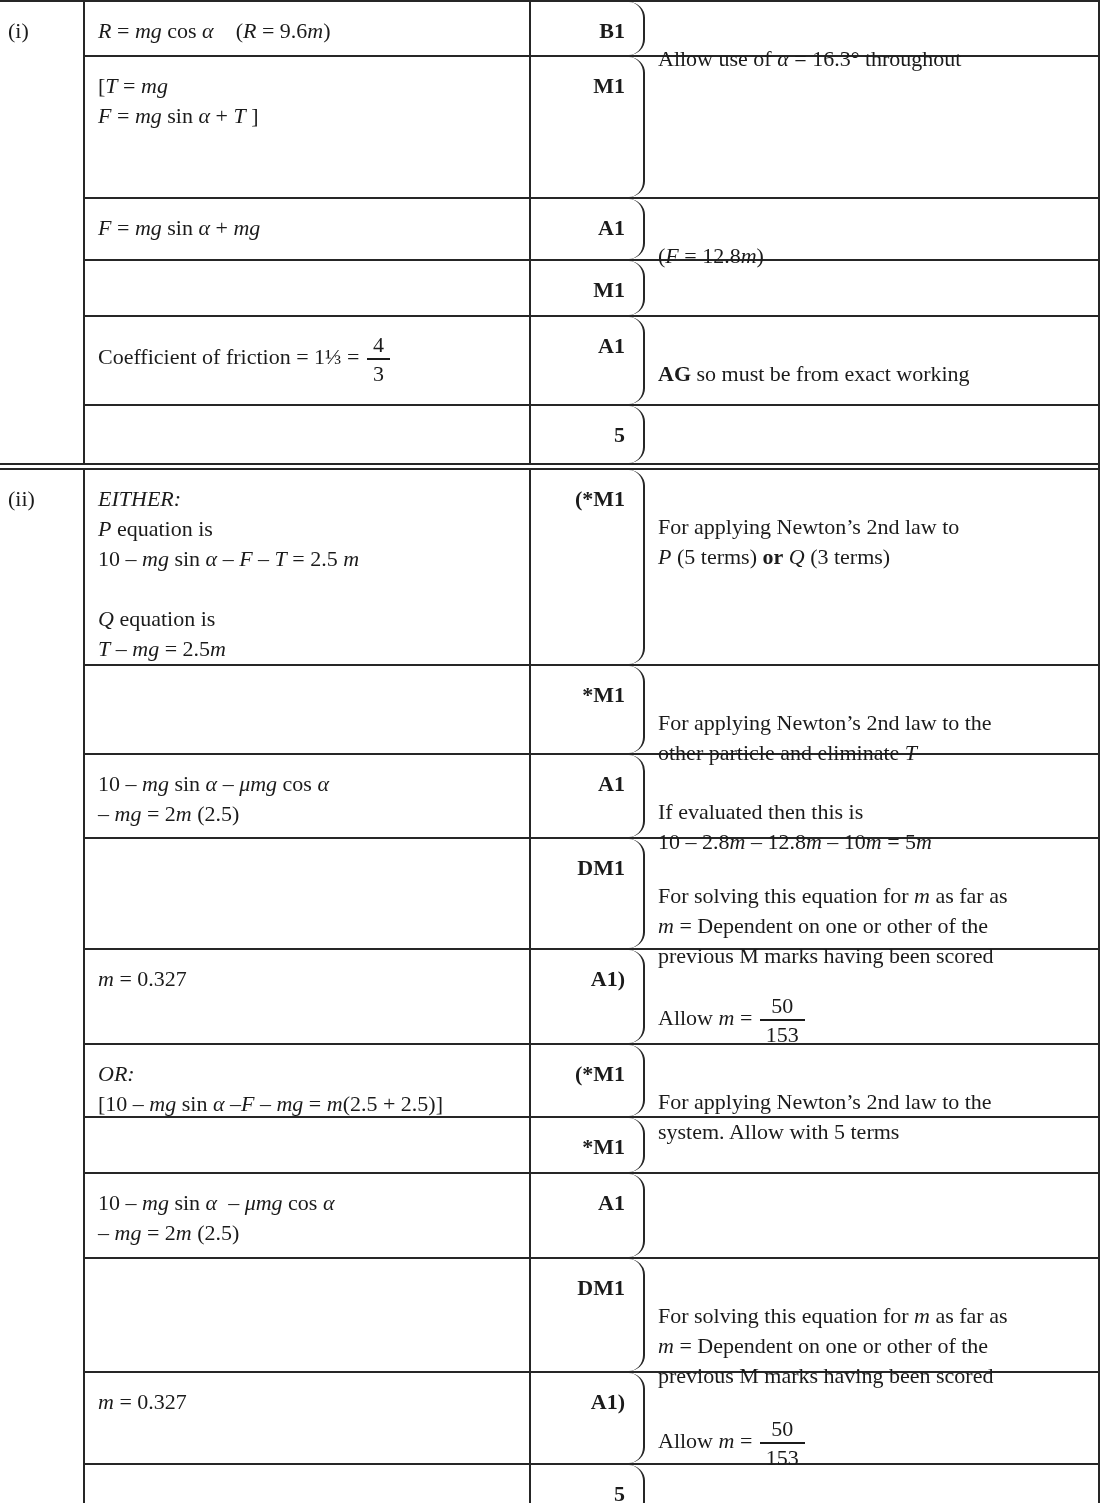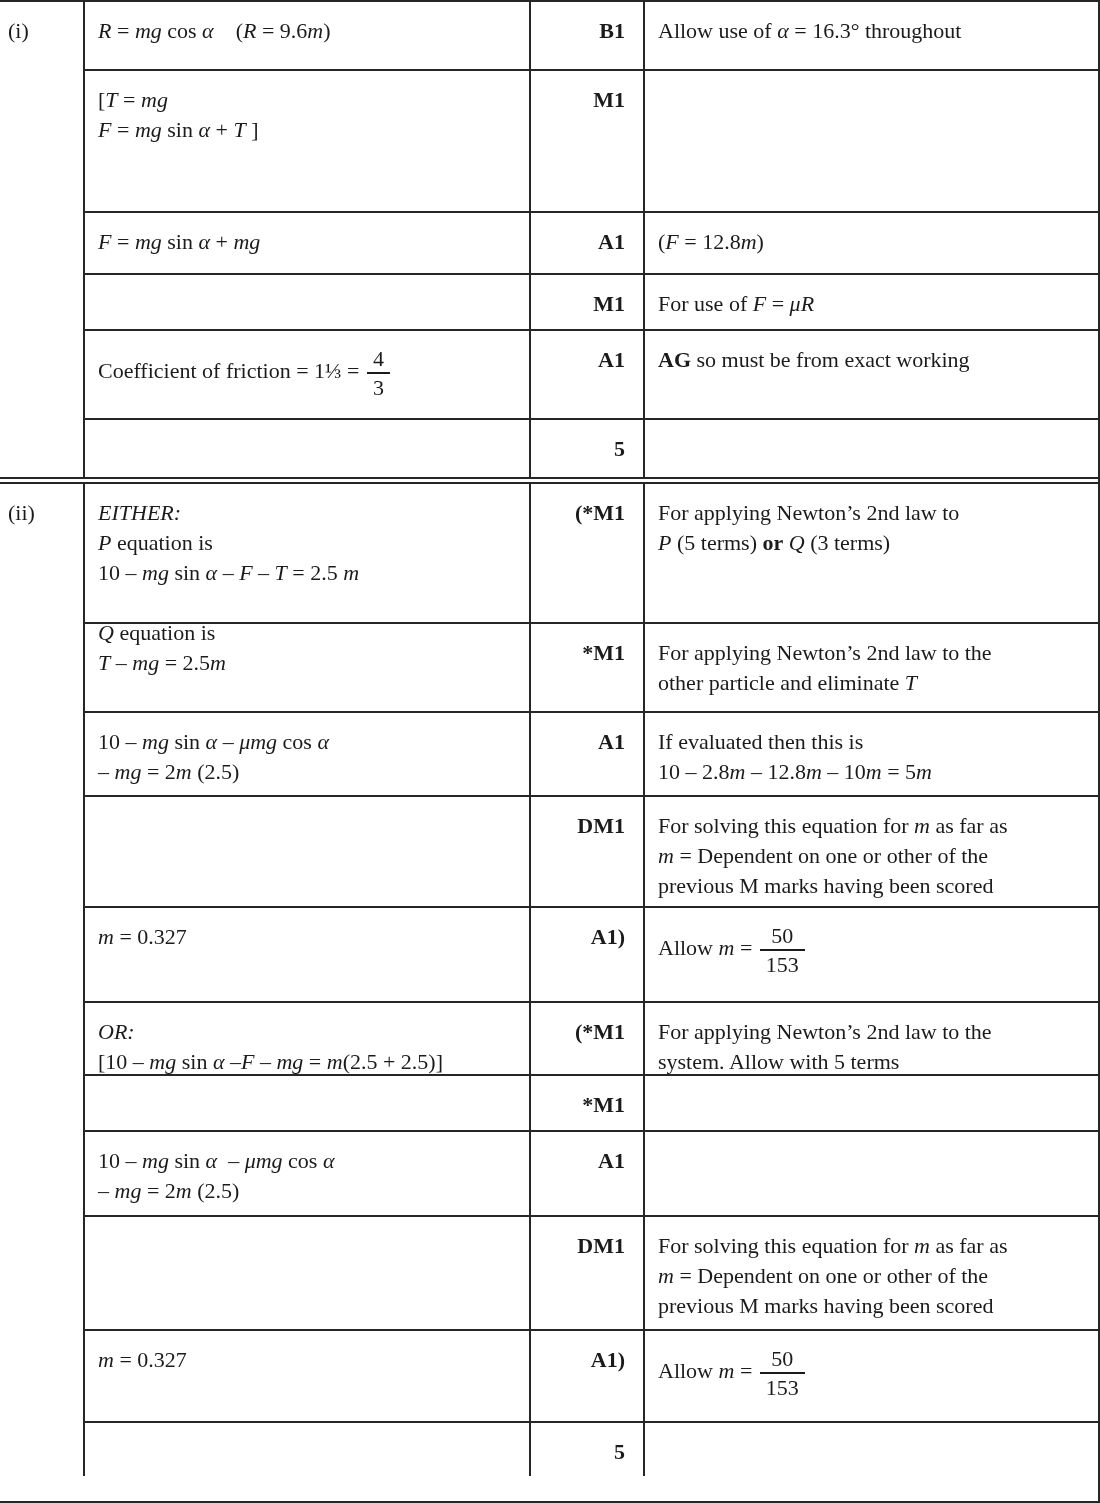--- a/index.html
+++ b/index.html
@@ -38,23 +38,24 @@
     padding-right: 10px;
   }
 
   .mark {
     width: 114px;
     border-right: 2px solid #262626;
     text-align: right;
     padding-right: 18px;
     font-weight: bold;
     white-space: nowrap;
-  }
-
-  .comment { flex: 1; padding-left: 13px; padding-right: 8px; }
+    border-radius: 16px;
+  }
+
+  .comment { flex: 1; padding-left: 13px; padding-right: 8px; margin-top: 28px; }
 
   .double-sep {
     height: 7px;
     border-top: 2px solid #262626;
     border-bottom: 2px solid #262626;
   }
 
   .frac {
     display: inline-flex;
     flex-direction: column;
@@ -68,41 +69,40 @@
 </style>
 </head>
 <body>
 
 <div class="sheet">
 
   <div class="section">
     <div class="part-col">(i)</div>
     <div class="rows">
 
-      <div class="row" style="height:69px">
+      <div class="row" style="height:55px">
         <div class="cell working"><i>R</i> = <i>mg</i> cos <i>α</i> (<i>R</i> = 9.6<i>m</i>)</div>
         <div class="cell mark">B1</div>
         <div class="cell comment">Allow use of <i>α</i> = 16.3° throughout</div>
       </div>
 
       <div class="row" style="height:142px">
         <div class="cell working">[<i>T</i> = <i>mg</i><br><i>F</i> = <i>mg</i> sin <i>α</i> + <i>T</i> ]</div>
         <div class="cell mark">M1</div>
       </div>
 
       <div class="row" style="height:62px">
         <div class="cell working"><i>F</i> = <i>mg</i> sin <i>α</i> + <i>mg</i></div>
         <div class="cell mark">A1</div>
         <div class="cell comment">(<i>F</i> = 12.8<i>m</i>)</div>
       </div>
 
       <div class="row" style="height:56px">
         <div class="cell working"></div>
         <div class="cell mark">M1</div>
-        <div class="cell comment">For use of <i>F</i> = <i>μR</i></div>
       </div>
 
       <div class="row" style="height:89px">
         <div class="cell working">
           <span>Coefficient of friction = 1⅓ = </span><span class="frac">
               <span class="num">4</span>
               <span class="den">3</span>
             </span>
         </div>
         <div class="cell mark">A1</div>
@@ -117,21 +117,21 @@
 
     </div>
   </div>
 
   <div class="double-sep"></div>
 
   <div class="section">
     <div class="part-col">(ii)</div>
     <div class="rows">
 
-      <div class="row" style="height:140px">
+      <div class="row" style="height:196px">
         <div class="cell working"><i>EITHER:</i><br><i>P</i> equation is<br>10 – <i>mg</i> sin <i>α</i> – <i>F</i> – <i>T</i> = 2.5 <i>m</i><br><br><i>Q</i> equation is<br><i>T</i> – <i>mg</i> = 2.5<i>m</i></div>
         <div class="cell mark">(*M1</div>
         <div class="cell comment">For applying Newton’s 2nd law to<br><i>P</i> (5 terms) <b>or</b> <i>Q</i> (3 terms)</div>
       </div>
 
       <div class="row" style="height:89px">
         <div class="cell working"></div>
         <div class="cell mark">*M1</div>
         <div class="cell comment">For applying Newton’s 2nd law to the<br>other particle and eliminate <i>T</i></div>
       </div>

